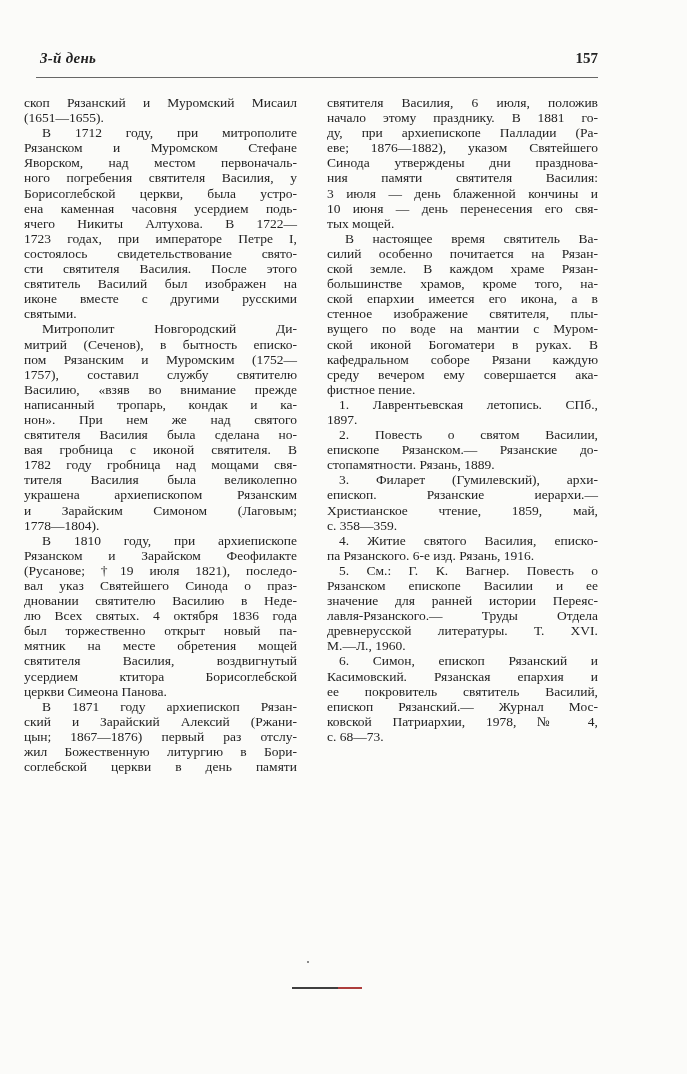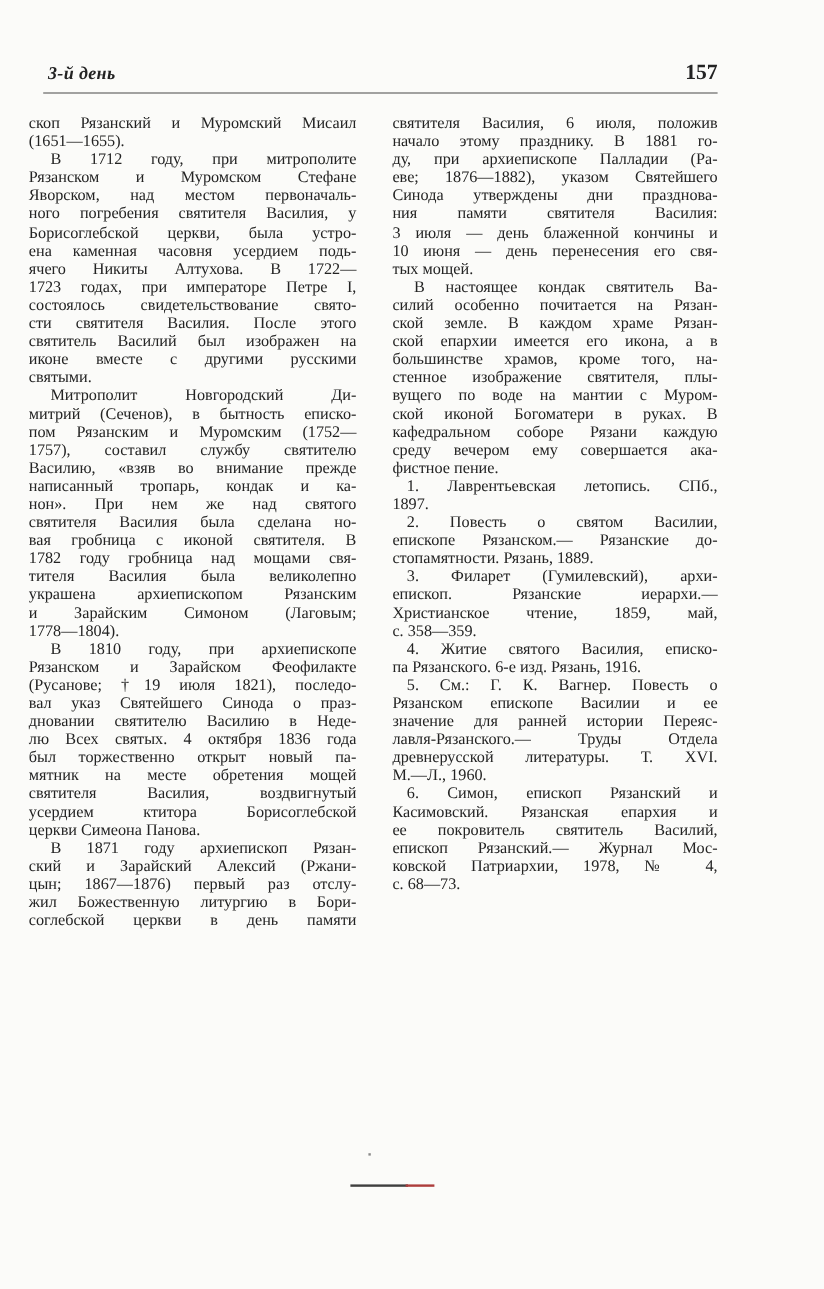--- a/index.html
+++ b/index.html
@@ -20,21 +20,21 @@
     justify-content: space-between;
     align-items: baseline;
   }
   .head-label {
     font-size: 15px;
     font-weight: bold;
     font-style: italic;
     letter-spacing: 0.3px;
   }
   .head-page {
-    font-size: 18px;
+    font-size: 15px;
     font-weight: bold;
   }
   .head-rule {
     position: absolute;
     top: 77px; left: 36px;
     width: 562px; height: 1px;
     background: #4c4c4c;
     opacity: .85;
   }
   .col {
@@ -137,25 +137,25 @@
         <div class="line">начало этому празднику. В 1881 го-</div>
         <div class="line">ду, при архиепископе Палладии (Ра-</div>
         <div class="line">еве; 1876—1882), указом Святейшего</div>
         <div class="line">Синода утверждены дни празднова-</div>
         <div class="line">ния памяти святителя Василия:</div>
         <div class="line">3 июля — день блаженной кончины и</div>
         <div class="line">10 июня — день перенесения его свя-</div>
         <div class="line last">тых мощей.</div>
       </div>
       <div class="para">
-        <div class="line indent">В настоящее кондак святитель Ва-</div>
+        <div class="line indent">В настоящее время святитель Ва-</div>
         <div class="line">силий особенно почитается на Рязан-</div>
         <div class="line">ской земле. В каждом храме Рязан-</div>
+        <div class="line">большинстве храмов, кроме того, на-</div>
         <div class="line">ской епархии имеется его икона, а в</div>
-        <div class="line">большинстве храмов, кроме того, на-</div>
         <div class="line">стенное изображение святителя, плы-</div>
         <div class="line">вущего по воде на мантии с Муром-</div>
         <div class="line">ской иконой Богоматери в руках. В</div>
         <div class="line">кафедральном соборе Рязани каждую</div>
         <div class="line">среду вечером ему совершается ака-</div>
         <div class="line last">фистное пение.</div>
       </div>
       <div class="para">
         <div class="line bib-indent">1. Лаврентьевская летопись. СПб.,</div>
         <div class="line last">1897.</div>

